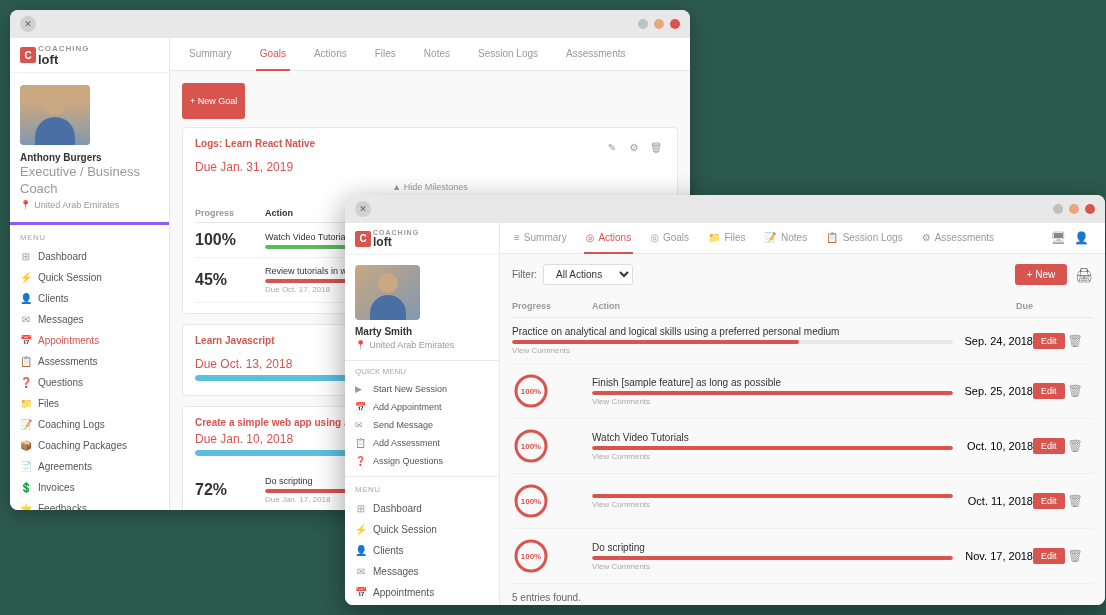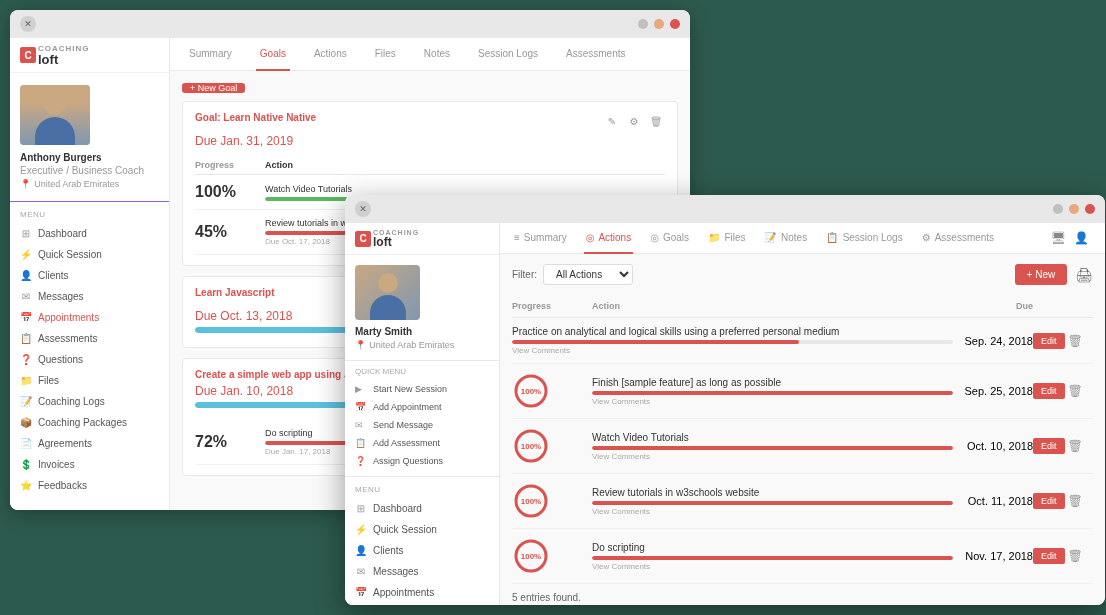--- a/index.html
+++ b/index.html
@@ -87,21 +87,21 @@
     .sidebar {
       width: 160px;
       background: #fff;
       border-right: 1px solid #e8e8e8;
       padding: 0;
       overflow-y: auto;
     }
 
     .sidebar-profile {
       padding: 12px 10px;
-      border-bottom: 1px solid #8b5cf6;
+      border-bottom: 3px solid #8b5cf6;
     }
 
     .avatar-placeholder {
       width: 70px;
       height: 60px;
       background: linear-gradient(135deg, #b8c8d8 0%, #8098b0 100%);
       border-radius: 4px;
       margin-bottom: 6px;
       overflow: hidden;
       display: flex;
@@ -133,21 +133,21 @@
     }
 
     .profile-name {
       font-size: 10px;
       font-weight: bold;
       color: #333;
       line-height: 1.3;
     }
 
     .profile-role {
-      font-size: 10px;
+      font-size: 13px;
       color: #999;
       line-height: 1.3;
     }
 
     .profile-location {
       font-size: 9px;
       color: #999;
       display: flex;
       align-items: center;
       gap: 3px;
@@ -233,21 +233,21 @@
     .goal-title {
       font-size: 10px;
       font-weight: bold;
       color: #d9534f;
     }
 
     .new-goal-btn {
       background: #d9534f;
       color: #fff;
       border: none;
-      padding: 0 8px;
+      padding: 13px 8px;
       border-radius: 3px;
       font-size: 9px;
       cursor: pointer;
       display: flex;
       align-items: center;
       gap: 3px;
     }
 
     .goal-date {
       font-size: 12px;
@@ -675,28 +675,29 @@
       </div>
 
       <div class="content-area">
 
         <div style="text-align:right;margin-bottom:8px;">
           <button class="new-goal-btn">+ New Goal</button>
         </div>
 
         <div class="goal-card">
           <div class="goal-header">
-            <div class="goal-title">Goal: Learn Native Native</div>
+            <div class="goal-title">Logs: Learn React Native</div>
             <div class="goal-icons">
               <div class="icon-btn">✎</div>
               <div class="icon-btn">⚙</div>
               <div class="icon-btn">🗑</div>
             </div>
           </div>
           <div class="goal-date">Due Jan. 31, 2019</div>
+          <div class="hide-milestones">▲ Hide Milestones</div>
 
           <div class="milestones-table">
             <div class="milestone-header">
               <div class="milestone-col-progress">Progress</div>
               <div class="milestone-col-action">Action</div>
               <div class="milestone-col-date"></div>
             </div>
             <div class="milestone-row">
               <div class="milestone-col-progress">
                 <div class="percent-big">100%</div>
@@ -992,21 +993,20 @@
         <div class="action-row">
           <div class="col-progress">
             <div class="circle-outer">
               <svg class="circle-svg" viewBox="0 0 38 38">
                 <circle cx="19" cy="19" r="15" fill="none" stroke="#d9534f" stroke-width="3"></circle>
               </svg>
               <div class="circle-text">100%</div>
             </div>
           </div>
           <div class="col-action">
-            <div class="action-title">Review tutorials in w3schools website</div>
             <div class="action-progress-bar">
               <div class="action-progress-fill" style="width:100%;"></div>
             </div>
             <div class="view-comments">View Comments</div>
           </div>
           <div class="col-due">Oct. 11, 2018</div>
           <div class="col-btns">
             <div class="action-btns">
               <button class="edit-btn">Edit</button>
               <span class="del-icon">🗑</span>

